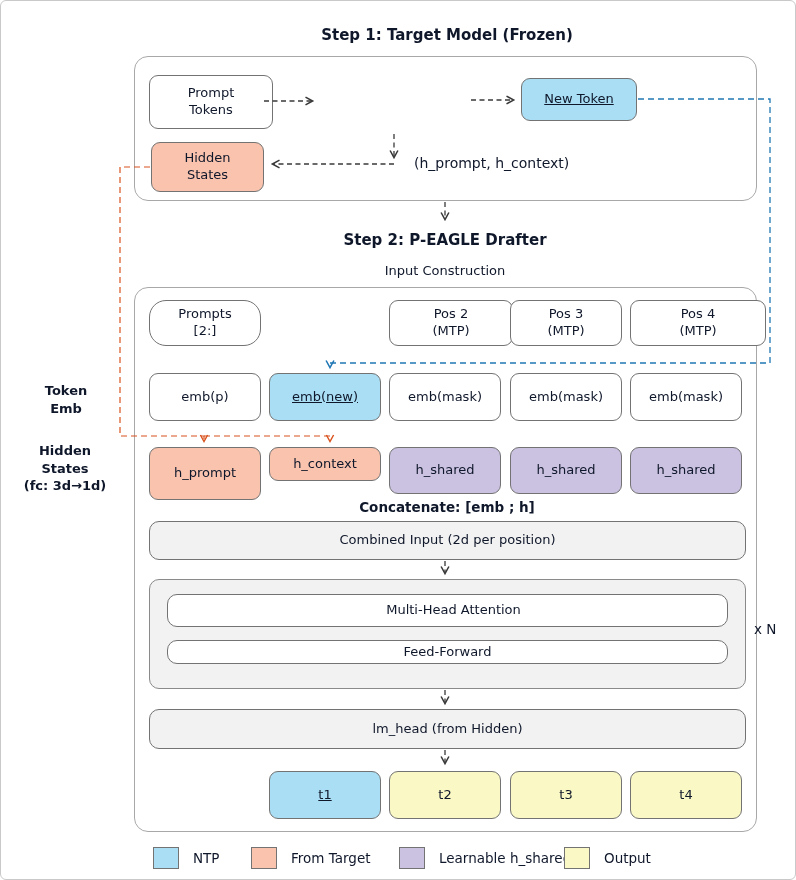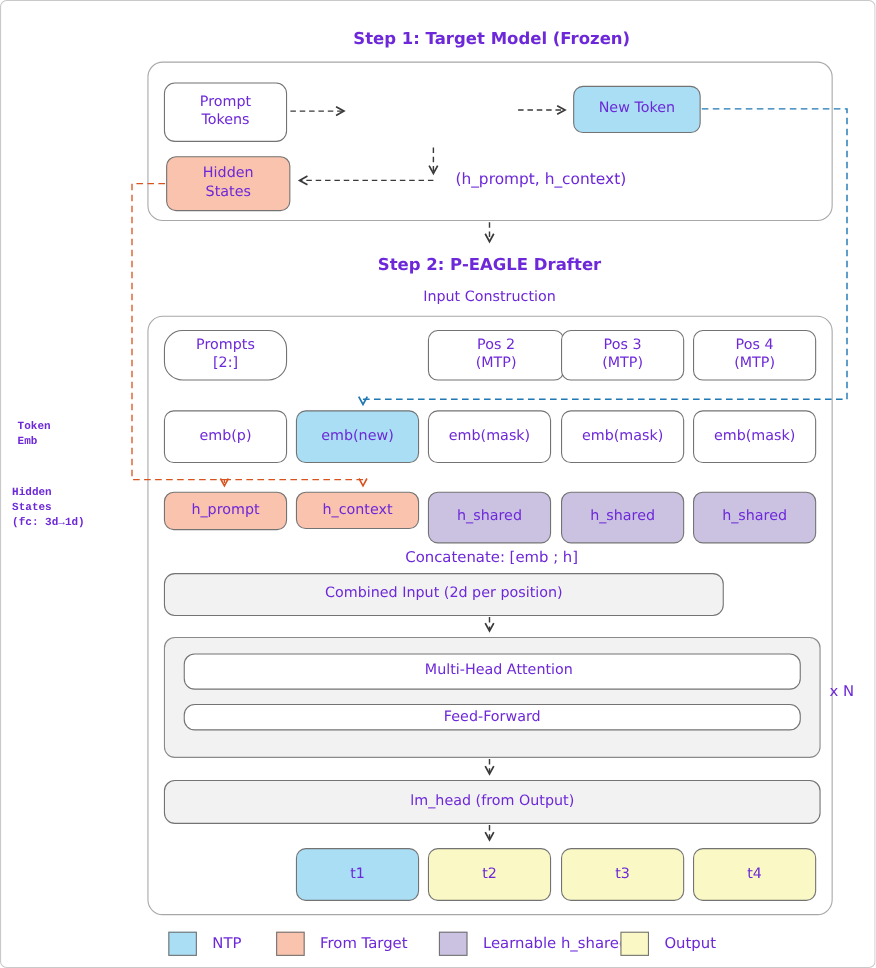--- a/index.html
+++ b/index.html
@@ -1,52 +1,52 @@
 <!DOCTYPE html>
 <html style="--ntp: #A9DEF4; --from-target: #F9C3AE; --learnable: #CBC2E2; --output: #FAF9C5; --blue-line: #1F77B4; --orange-line: #D9531E;"><head>
 <meta charset="utf-8">
 <style>
   html,body{margin:0;padding:0;background:#ffffff;}
   .canvas{
     position:relative;width:796px;height:880px;box-sizing:border-box;
     background:#fff;border:1px solid #c9c9c9;border-radius:6px;overflow:hidden;
-    font-family:"DejaVu Sans","Liberation Sans",sans-serif;color:#6d28d9;
+    font-family:"DejaVu Sans","Liberation Sans",sans-serif;color:#0f172a;
   }
   .title{position:absolute;font-weight:bold;font-size:15px;white-space:nowrap;transform:translateX(-50%);}
   .subtitle{position:absolute;font-size:13px;white-space:nowrap;transform:translateX(-50%);}
   .container{position:absolute;border:1.5px solid #a8a8a8;border-radius:14px;background:#fff;box-sizing:border-box;}
   .panel{position:absolute;border:1.5px solid #8a8a8a;border-radius:10px;background:#f2f2f2;box-sizing:border-box;}
   .box{
     position:absolute;border:1.5px solid #737373;border-radius:9px;background:#fff;
     display:flex;align-items:center;justify-content:center;text-align:center;
     font-size:13px;line-height:1.3;white-space:pre-line;box-sizing:border-box;
   }
   .wide{border-radius:10px;}
   .gray{background:#f2f2f2;}
-  .ntp{background:var(--ntp,#A9DEF4);}
+  .ntp{background:var(--ntp,#A9DEF4);text-decoration:underline;}
   .from-target{background:var(--from-target,#F9C3AE);}
   .shared{background:var(--learnable,#CBC2E2);}
   .output{background:var(--output,#FAF9C5);}
   .free-label{position:absolute;font-size:14px;white-space:nowrap;}
-  .side-label{position:absolute;font-weight:bold;font-size:10px;line-height:1.35;text-align:left;white-space:pre-line;font-family:Liberation Mono, monospace;}
+  .side-label{position:absolute;font-weight:bold;font-size:13px;line-height:1.35;text-align:center;white-space:pre-line;}
   .legend-swatch{position:absolute;width:26px;height:22px;border:1.2px solid #737373;box-sizing:border-box;}
   .legend-label{position:absolute;font-size:13.5px;white-space:nowrap;}
   svg.overlay{position:absolute;left:0;top:0;width:796px;height:880px;pointer-events:none;z-index:10;}
   .ln{fill:none;stroke:#3a3a3a;stroke-width:1.3;stroke-dasharray:5 3.5;}
   .ln-blue{fill:none;stroke:var(--blue-line,#1F77B4);stroke-width:1.3;stroke-dasharray:6 4;}
   .ln-orange{fill:none;stroke:var(--orange-line,#D9531E);stroke-width:1.2;stroke-dasharray:6 4;}
 </style>
 </head>
 <body>
 
 <div class="canvas">
 
   <div class="title" style="left:446px;top:25px;">Step 1: Target Model (Frozen)</div>
   <div class="container" style="left:133px;top:55px;width:623px;height:145px;"></div>
-  <div class="box" style="left:148px;top:74px;width:112px;height:54px;border-radius:10px;">Prompt
+  <div class="box" style="left:148px;top:74px;width:124px;height:54px;">Prompt
 Tokens</div>
   <div class="box ntp" style="left:520px;top:77px;width:116px;height:43px;">New Token</div>
   <div class="box from-target" style="left:150px;top:141px;width:113px;height:50px;">Hidden
 States</div>
   <div class="free-label" style="left:413px;top:154px;">(h_prompt, h_context)</div>
 
   <div class="title" style="left:444px;top:230px;">Step 2: P-EAGLE Drafter</div>
   <div class="subtitle" style="left:444px;top:262px;">Input Construction</div>
   <div class="container" style="left:133px;top:286px;width:623px;height:545px;"></div>
 
@@ -55,45 +55,45 @@
   <div class="side-label" style="left:10px;top:441px;width:108px;">Hidden
 States
 (fc: 3d→1d)</div>
 
   <div class="box" style="left:148px;top:299px;width:112px;height:46px;border-radius:17px;">Prompts
 [2:]</div>
   <div class="box" style="left:388px;top:299px;width:124px;height:46px;">Pos 2
 (MTP)</div>
   <div class="box" style="left:509px;top:299px;width:112px;height:46px;">Pos 3
 (MTP)</div>
-  <div class="box" style="left:629px;top:299px;width:112px;height:46px;">Pos 4
+  <div class="box" style="left:629px;top:299px;width:136px;height:46px;">Pos 4
 (MTP)</div>
 
   <div class="box" style="left:148px;top:372px;width:112px;height:48px;">emb(p)</div>
   <div class="box ntp" style="left:268px;top:372px;width:112px;height:48px;">emb(new)</div>
   <div class="box" style="left:388px;top:372px;width:112px;height:48px;">emb(mask)</div>
   <div class="box" style="left:509px;top:372px;width:112px;height:48px;">emb(mask)</div>
   <div class="box" style="left:629px;top:372px;width:112px;height:48px;">emb(mask)</div>
 
-  <div class="box from-target" style="left:148px;top:446px;width:112px;height:35px;">h_prompt</div>
+  <div class="box from-target" style="left:148px;top:446px;width:112px;height:53px;">h_prompt</div>
   <div class="box from-target" style="left:268px;top:446px;width:112px;height:34px;">h_context</div>
   <div class="box shared" style="left:388px;top:446px;width:112px;height:47px;">h_shared</div>
   <div class="box shared" style="left:509px;top:446px;width:112px;height:47px;">h_shared</div>
   <div class="box shared" style="left:629px;top:446px;width:112px;height:47px;">h_shared</div>
 
-  <div class="subtitle" style="left:446px;top:498px;font-size:13.5px;">Concatenate: [emb ; h]</div>
+  <div class="subtitle" style="left:446px;top:498px;font-size:13.5px;font-weight:bold;">Concatenate: [emb ; h]</div>
 
-  <div class="box wide gray" style="left:148px;top:520px;width:509px;height:39px;">Combined Input (2d per position)</div>
+  <div class="box wide gray" style="left:148px;top:520px;width:597px;height:39px;">Combined Input (2d per position)</div>
 
   <div class="panel" style="left:148px;top:578px;width:597px;height:110px;"></div>
   <div class="box wide" style="left:166px;top:593px;width:561px;height:33px;padding-left:12px;">Multi-Head Attention</div>
   <div class="box wide" style="left:166px;top:639px;width:561px;height:24px;">Feed-Forward</div>
   <div class="free-label" style="left:753px;top:620px;font-size:13.5px;">x N</div>
 
-  <div class="box wide gray" style="left:148px;top:708px;width:597px;height:40px;">lm_head (from Output)</div>
+  <div class="box wide gray" style="left:148px;top:708px;width:597px;height:40px;">lm_head (from Hidden)</div>
 
   <div class="box ntp" style="left:268px;top:770px;width:112px;height:48px;">t1</div>
   <div class="box output" style="left:388px;top:770px;width:112px;height:48px;">t2</div>
   <div class="box output" style="left:509px;top:770px;width:112px;height:48px;">t3</div>
   <div class="box output" style="left:629px;top:770px;width:112px;height:48px;">t4</div>
 
   <div class="legend-swatch ntp" style="left:152px;top:846px;"></div>
   <div class="legend-label" style="left:192px;top:849px;">NTP</div>
   <div class="legend-swatch from-target" style="left:250px;top:846px;"></div>
   <div class="legend-label" style="left:290px;top:849px;">From Target</div>

